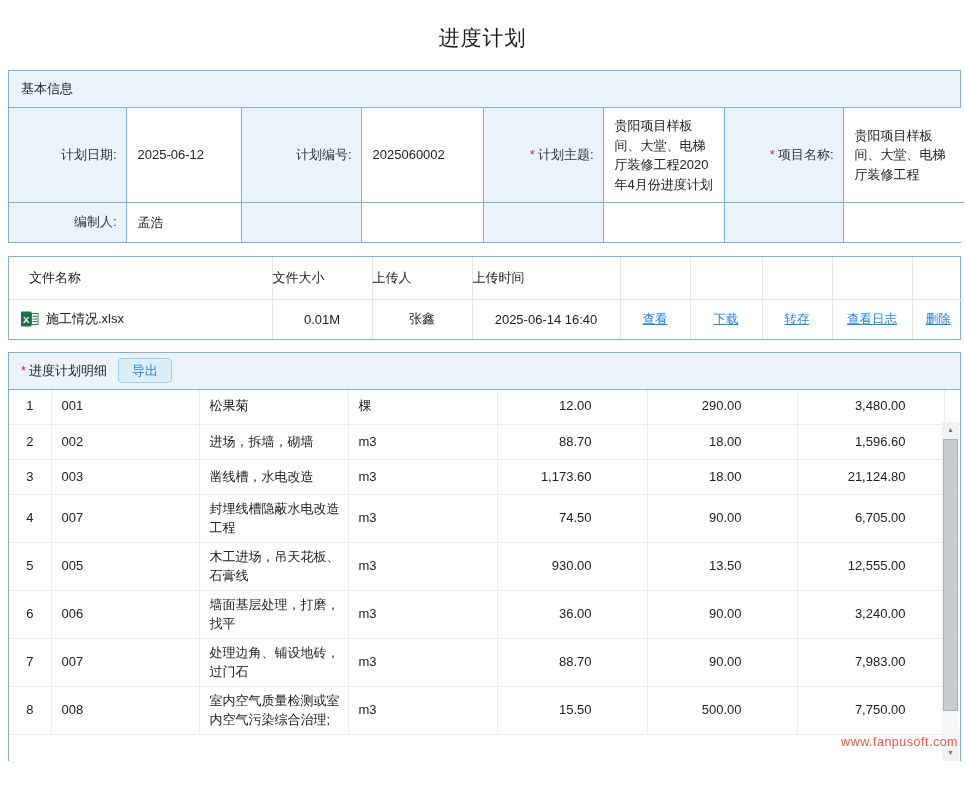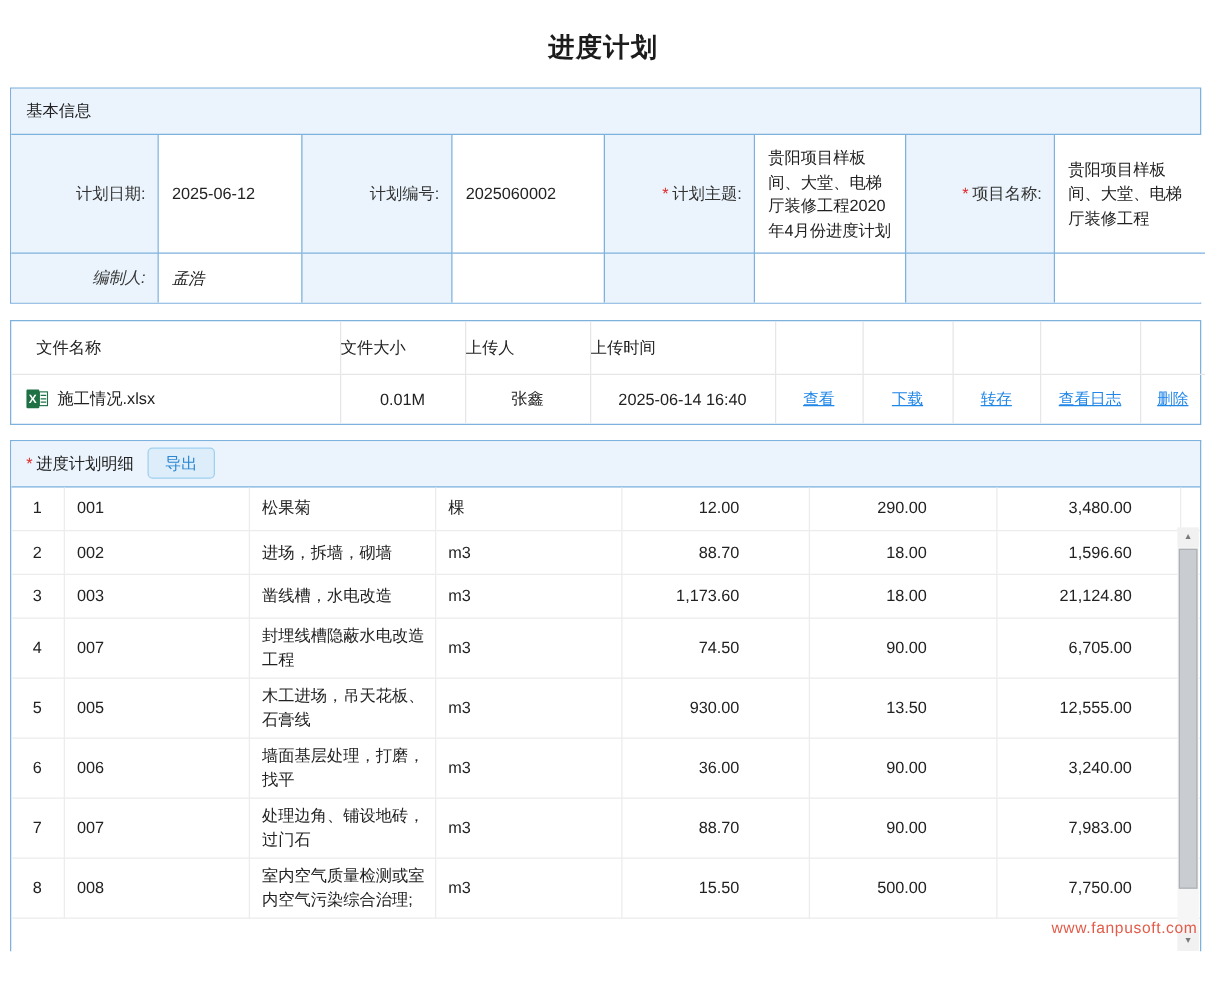--- a/index.html
+++ b/index.html
@@ -1,37 +1,37 @@
 <!DOCTYPE html>
 <html><head>
 <meta charset="utf-8">
 <style>
   * { box-sizing: border-box; margin: 0; padding: 0; }
   body { background: #fff; font-family: "Liberation Sans", "DejaVu Sans", sans-serif; }
   .page { position: relative; width: 965px; height: 791px; background: #fff; overflow: hidden; }
 
   .page-title { text-align: center; padding-top: 24px; height: 70px;
-    font-size: 21px; font-weight: bold; color: #1c1c1c; letter-spacing: 1px; }
+    font-size: 21px; font-weight: normal; color: #1c1c1c; letter-spacing: 1px; }
 
   .panel { margin: 0 4px 0 8px; border: 1px solid #7db1de; background: #fff; }
   .panel-header { height: 37px; display: flex; align-items: center; padding: 0 12px;
     background: #ebf4fc; border-bottom: 1px solid #7db1de; font-size: 13px; color: #222; }
 
   table { border-collapse: collapse; table-layout: fixed; width: 100%; }
 
   
   .basic td { border: 1px solid #7db1de; font-size: 13px; vertical-align: middle; }
   .basic td:first-child { border-left: 0; }
   .basic td:last-child { border-right: 0; }
   .basic tr:first-child td { border-top: 0; }
   .basic tr:last-child td { border-bottom: 0; }
   .basic .lbl { background: #ebf4fc; text-align: right; padding: 6px 9px; color: #333; }
   .basic .val { background: #fff; text-align: left; padding: 8px 8px 8px 11px; color: #222; line-height: 1.5; }
   .basic .r1 { height: 90px; }
-  .basic .r2 { height: 39px; font-style: italic; }
+  .basic .r2 { height: 39px; }
 
   .req { color: #e02a2a; margin-right: 3px; }
 
   
   .att th, .att td { font-weight: normal; font-size: 13px; color: #222;
     border-right: 1px solid #e6e6e6; vertical-align: middle; }
   .att th { height: 43px; border-bottom: 1px solid #e6e6e6; text-align: left; }
   .att td { height: 39px; text-align: center; }
   .att th:last-child, .att td:last-child { border-right: 0; }
   .att .c-file { text-align: left; padding-left: 20px; }

